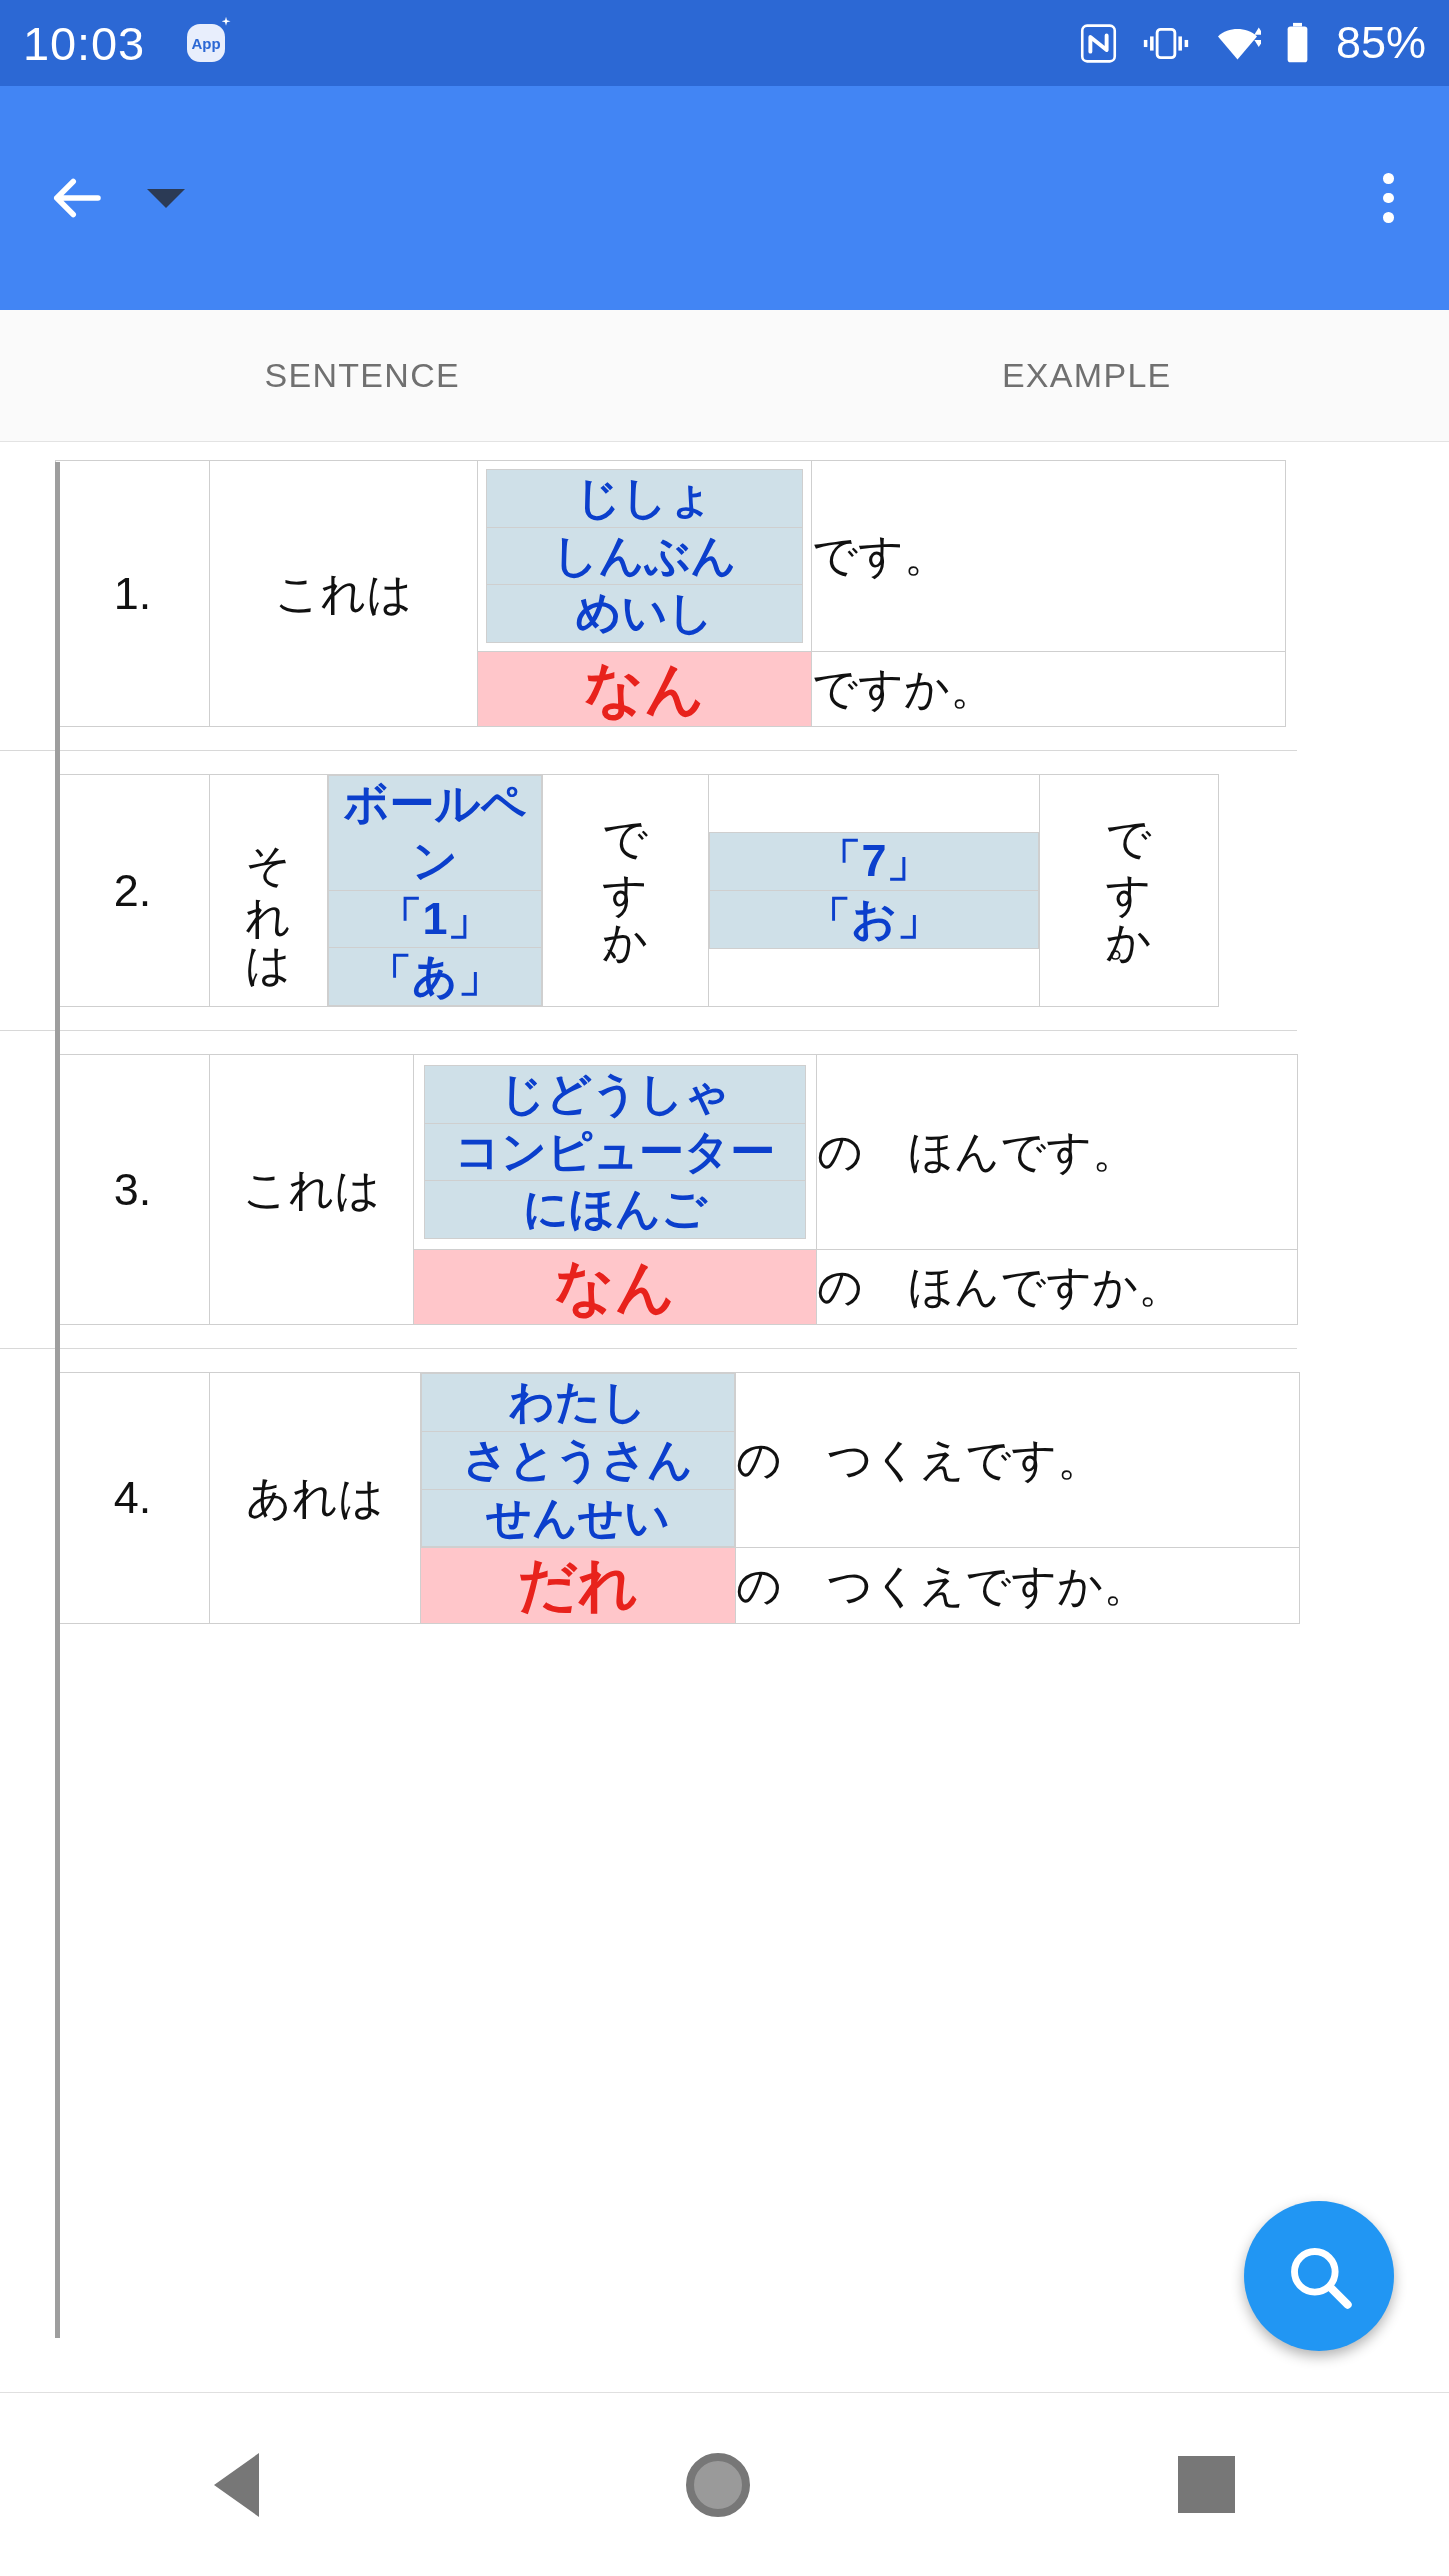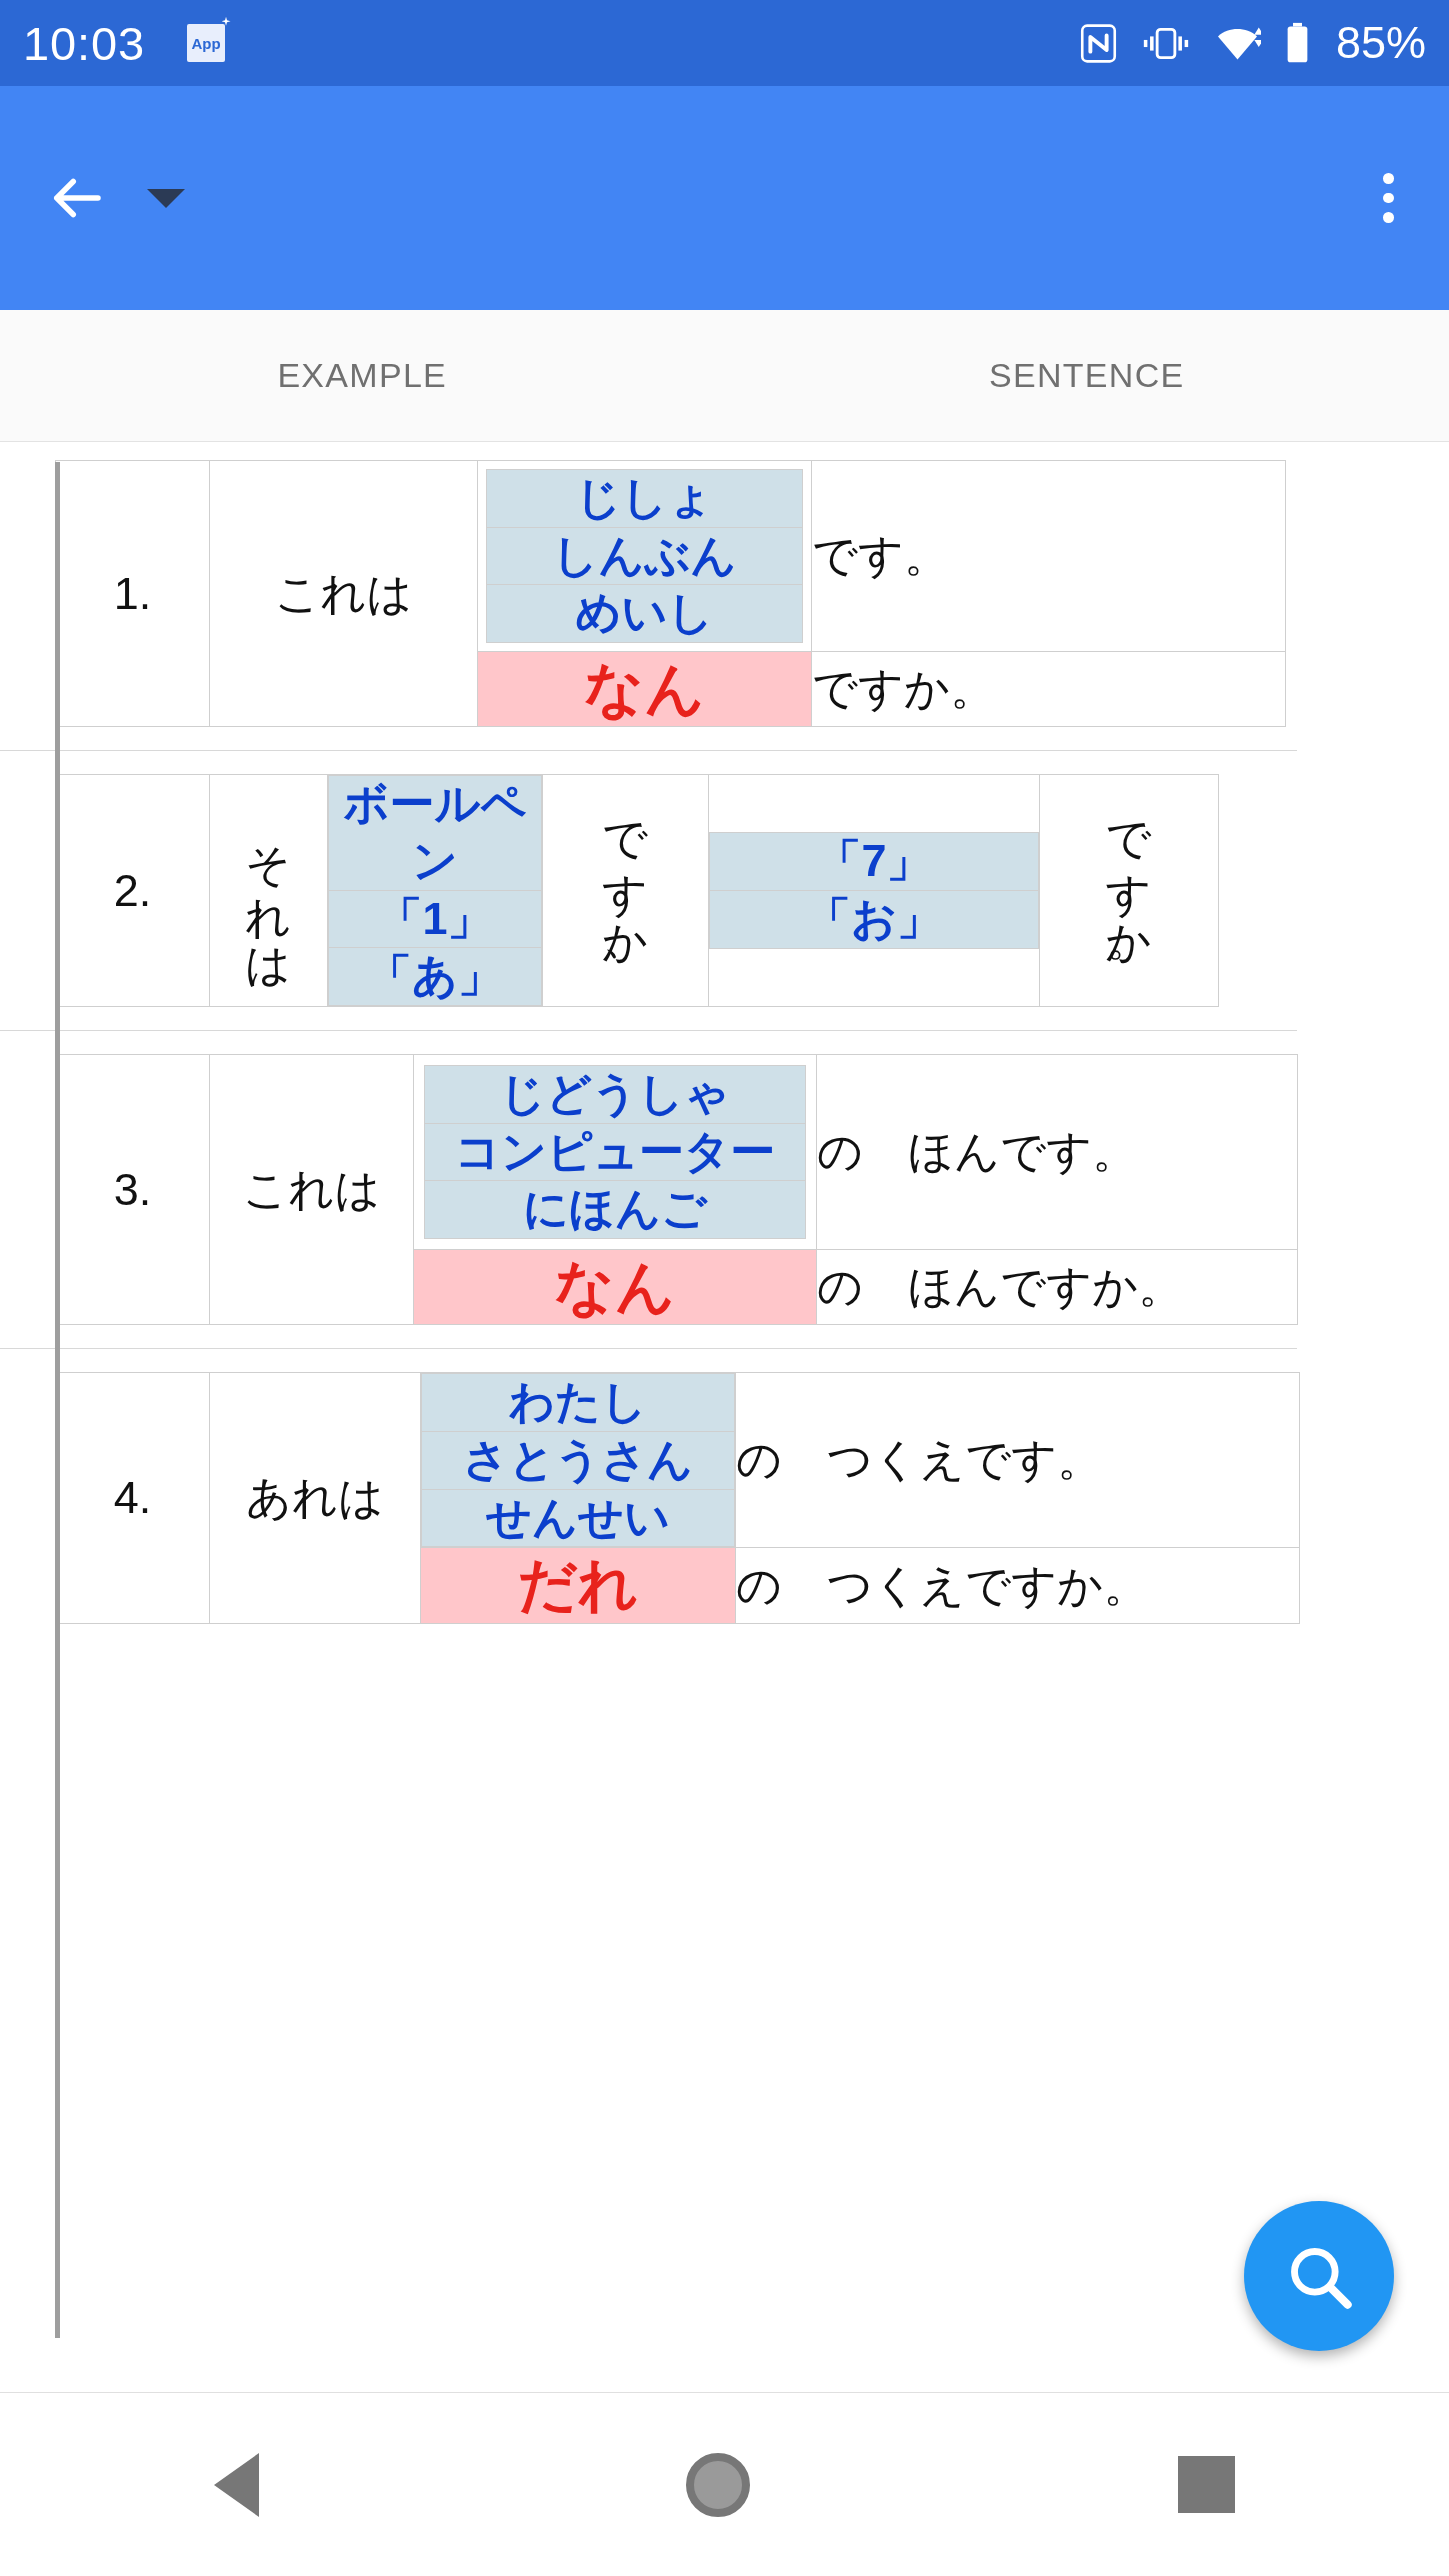--- a/index.html
+++ b/index.html
@@ -21,21 +21,21 @@
   }
   .status-time {
     font-size: 47px;
     font-weight: 400;
     letter-spacing: 0.9px;
     margin-right: 42px;
   }
   .status-app-icon {
     width: 38px; height: 38px;
     background: #e8eefc;
-    border-radius: 2px;
+    border-radius: 13px;
     display: flex; align-items: center; justify-content: center;
     color: #2c68d4;
     font-size: 15px;
     font-weight: bold;
     position: relative;
   }
   .status-app-icon::after {
     content: "";
     position: absolute;
     top: -7.2px; right: -5.4px;
@@ -304,24 +304,24 @@
   <span class="dropdown-caret"></span>
   <span class="overflow-menu">
     <span></span>
     <span></span>
     <span></span>
   </span>
 </div>
 
 <div class="tab-bar">
   <div class="tab">
-      <span>EXAMPLE</span>
+      <span>SENTENCE</span>
     </div>
   <div class="tab">
-      <span>SENTENCE</span>
+      <span>EXAMPLE</span>
     </div>
 </div>
 
 <div class="content">
   <div class="scroll-rail"></div>
 
   <div class="ex-block">
     <table class="ex">
       <tbody>
           <tr>

